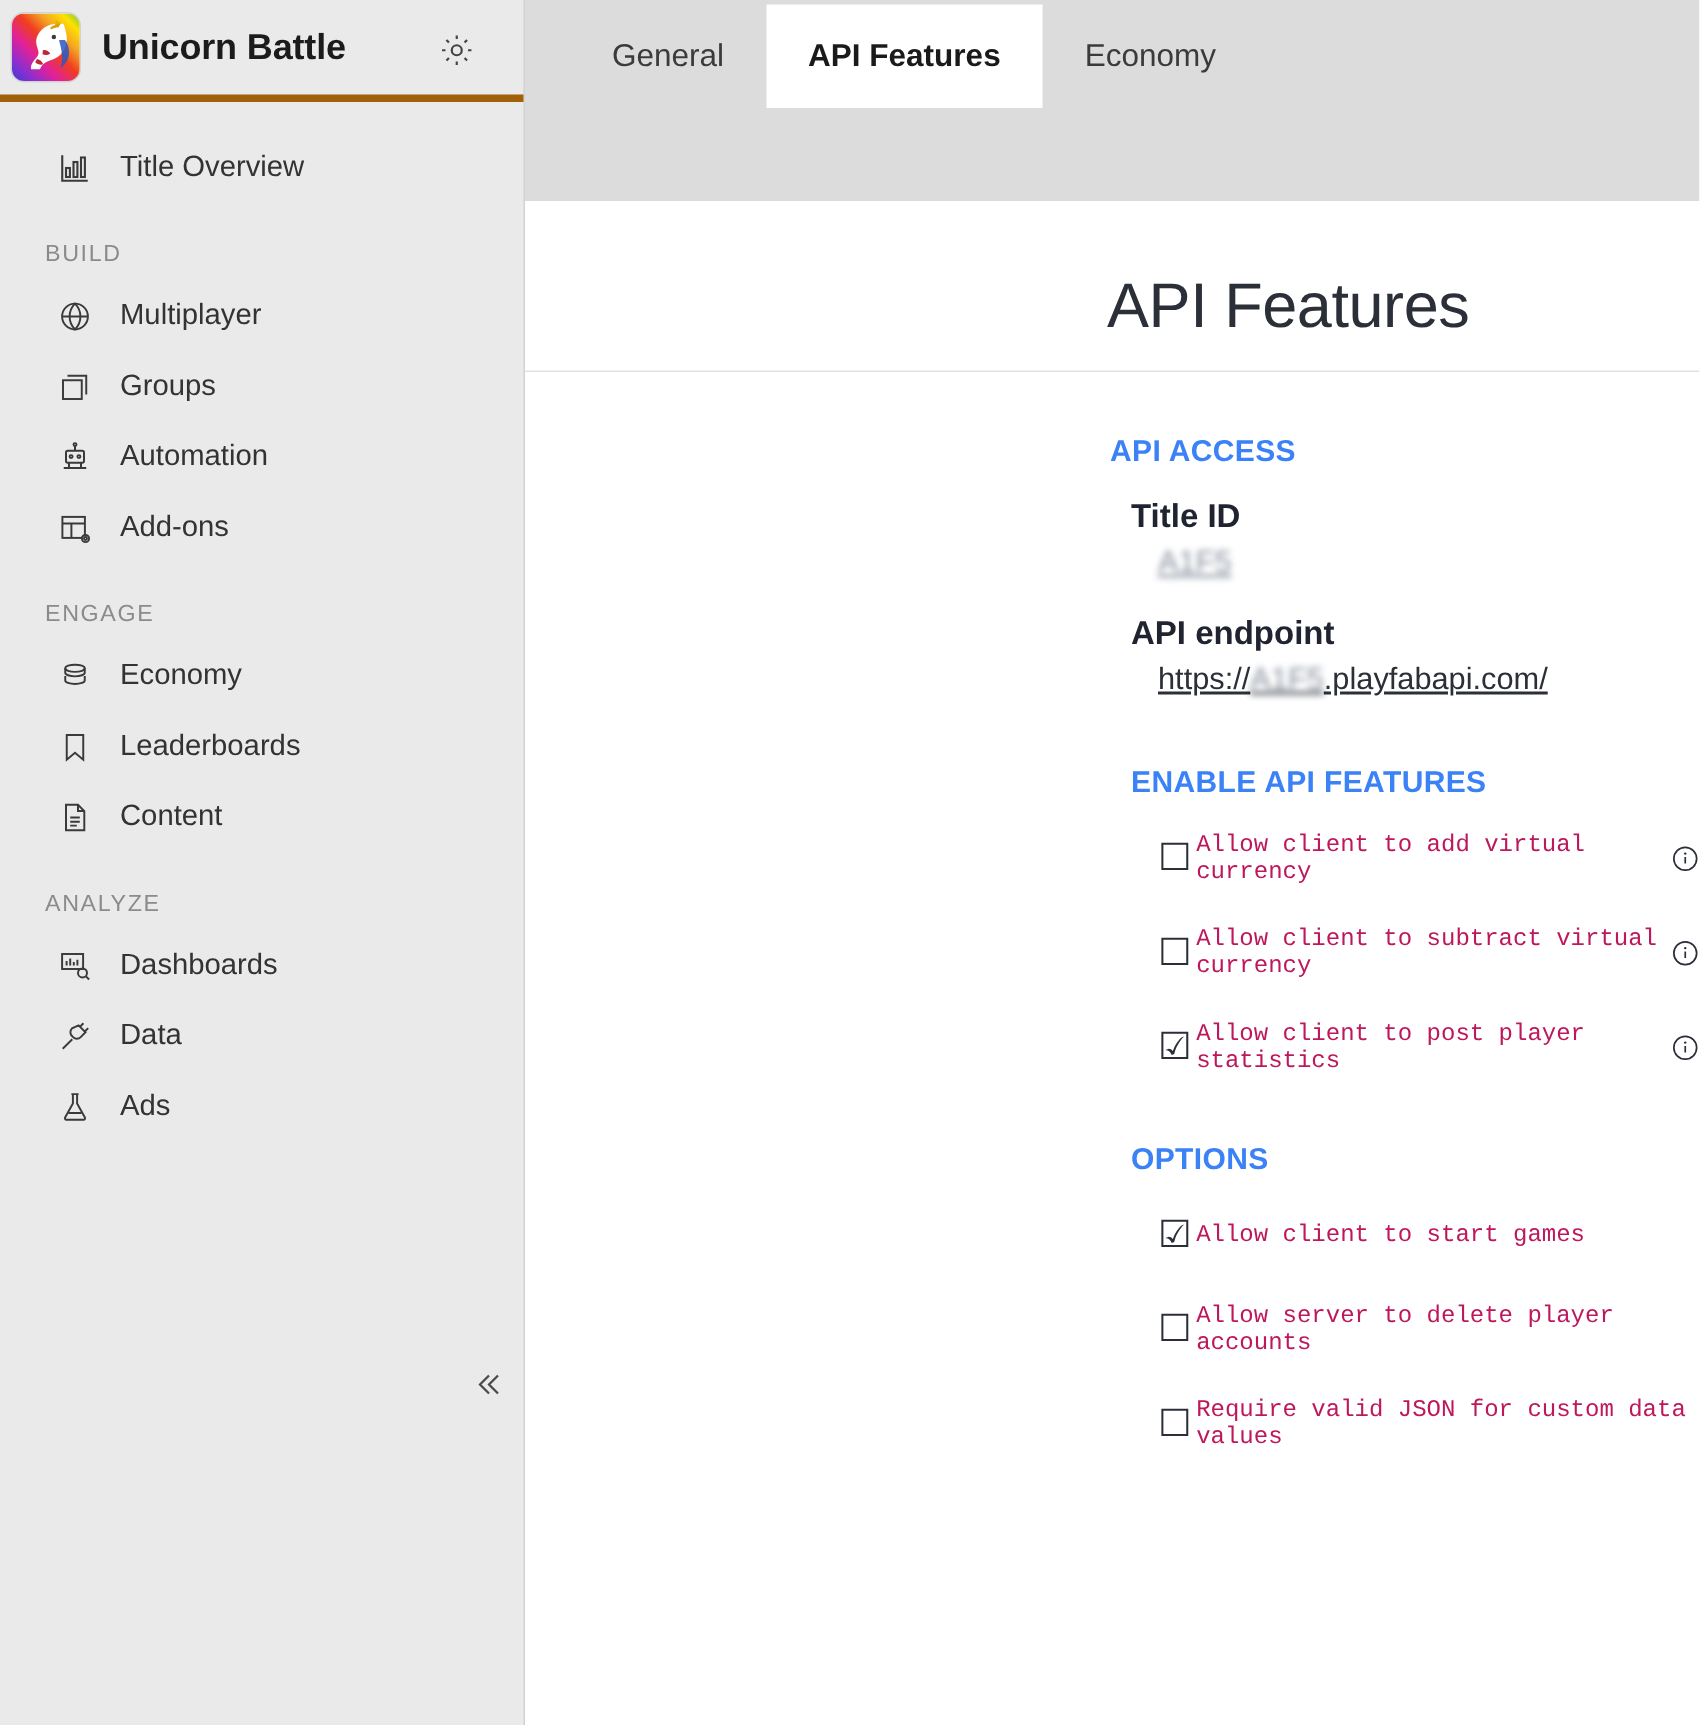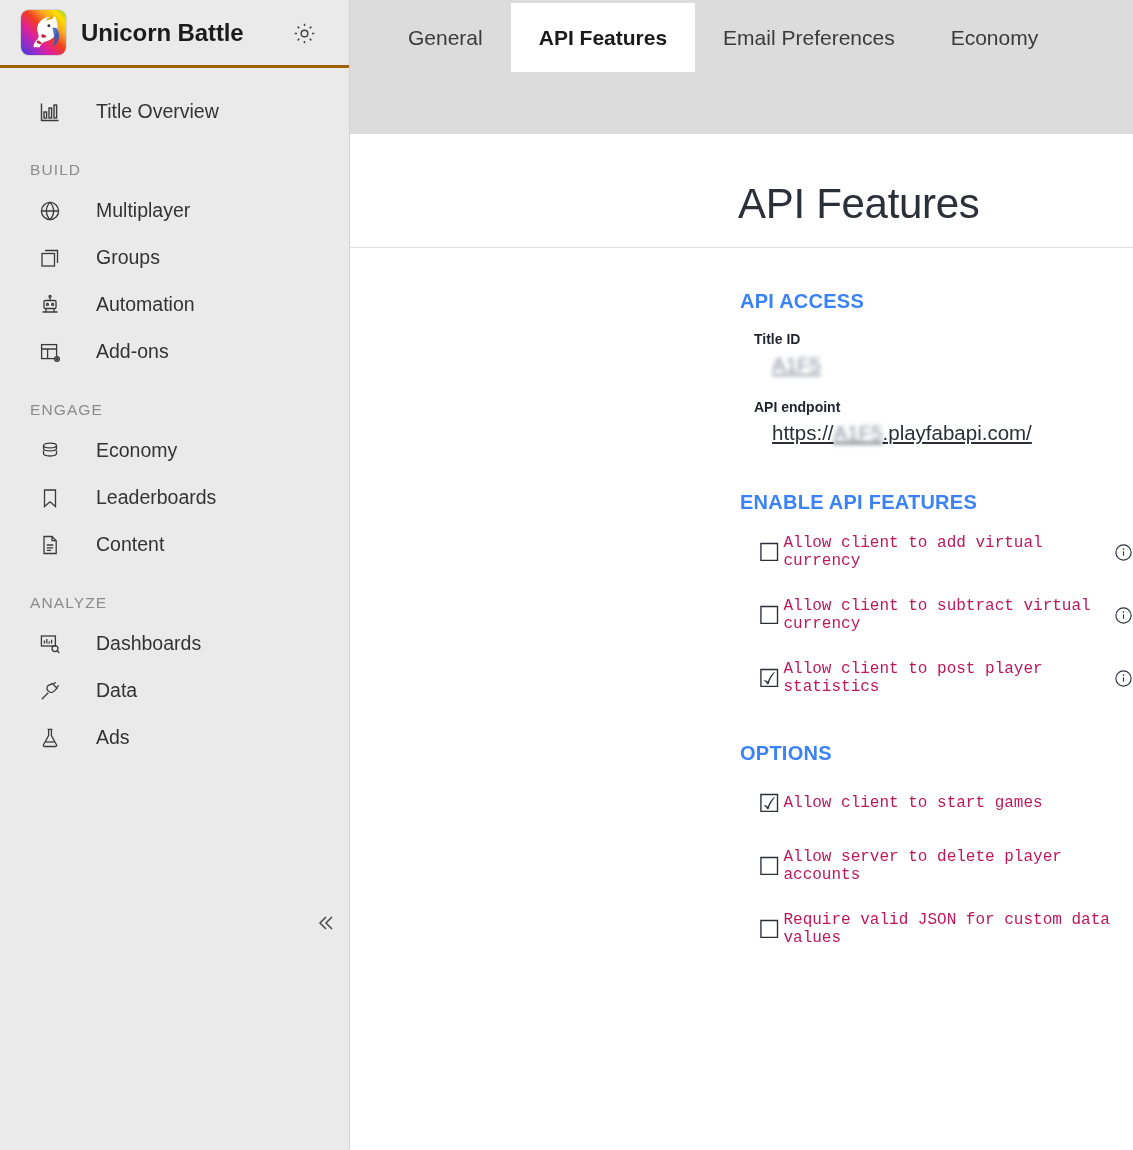--- a/index.html
+++ b/index.html
@@ -15,22 +15,22 @@
   .sidebar {
     width: 350px; height: 1150px;
     background: #eaeaea;
     border-right: 1px solid #d2d2d2;
     position: relative;
     flex: 0 0 350px;
   }
   .app-header {
     height: 68px;
     display: flex; align-items: center;
-    padding-left: 20px;
-    border-bottom: 3px solid #a16207;
+    padding-left: 7px;
+    border-bottom: 5px solid #a16207;
     position: relative;
   }
   .app-icon {
     width: 47px; height: 47px;
     border-radius: 9px;
     overflow: hidden;
     flex: 0 0 47px;
     border: 1px solid rgba(0,0,0,.10);
   }
   .app-title {
@@ -53,21 +53,21 @@
     height: 47px;
     padding-left: 38px;
     cursor: pointer;
   }
   .nav-item .ic {
     width: 30px; flex: 0 0 30px;
     display: flex; align-items: center; justify-content: flex-start;
     color: #3a3a3a;
   }
   .nav-item .lbl {
-    margin-left: 28px;
+    margin-left: 12px;
     font-size: 19.5px;
     color: #333333;
   }
   .nav-section {
     font-size: 15.5px;
     color: #8b8b8b;
     letter-spacing: 1.1px;
     padding-left: 30px;
     margin-top: 26px;
     margin-bottom: 8px;
@@ -124,21 +124,21 @@
 
   .sec-head {
     font-size: 20px;
     font-weight: bold;
     color: #3b82f6;
     letter-spacing: 0.25px;
     margin-bottom: 18px;
   }
   .field { margin-bottom: 22px; padding-left: 14px; }
   .field-label {
-    font-size: 14px;
+    font-size: 22px;
     font-weight: 600;
     color: #1f2430;
     margin-bottom: 6px;
   }
   .field-value {
     font-size: 20.5px;
     color: #2b2f38;
     padding-left: 18px;
     text-decoration: underline;
   }
@@ -148,21 +148,21 @@
     filter: blur(2.2px) contrast(1.5);
     opacity: .75;
     user-select: none;
   }
   .endpoint .redacted-inline {
     filter: blur(2.2px) contrast(1.5);
     opacity: .75;
     color: #6d7480;
   }
 
-  .group { margin-top: 46px; }
+  .group { margin-top: 46px; margin-left: 14px; }
   .group.options { margin-top: 44px; }
 
   .check-row {
     display: flex; align-items: center;
     height: 40px;
     margin-bottom: 23px;
     padding-left: 18px;
     cursor: pointer;
   }
   .cbx {
@@ -359,21 +359,20 @@
         <path d="M13 6l-6 6 6 6M19 6l-6 6 6 6"></path>
       </svg>
     </div>
   </div>
 
   <div class="main">
 
     <div class="tabstrip">
       <div class="tab">General</div>
       <div class="tab active">API Features</div>
-      <div class="tab">Email Preferences</div>
       <div class="tab">Economy</div>
     </div>
 
     <div class="page-head">
       <div class="page-title">API Features</div>
     </div>
 
     <div class="content">
 
       <div>

